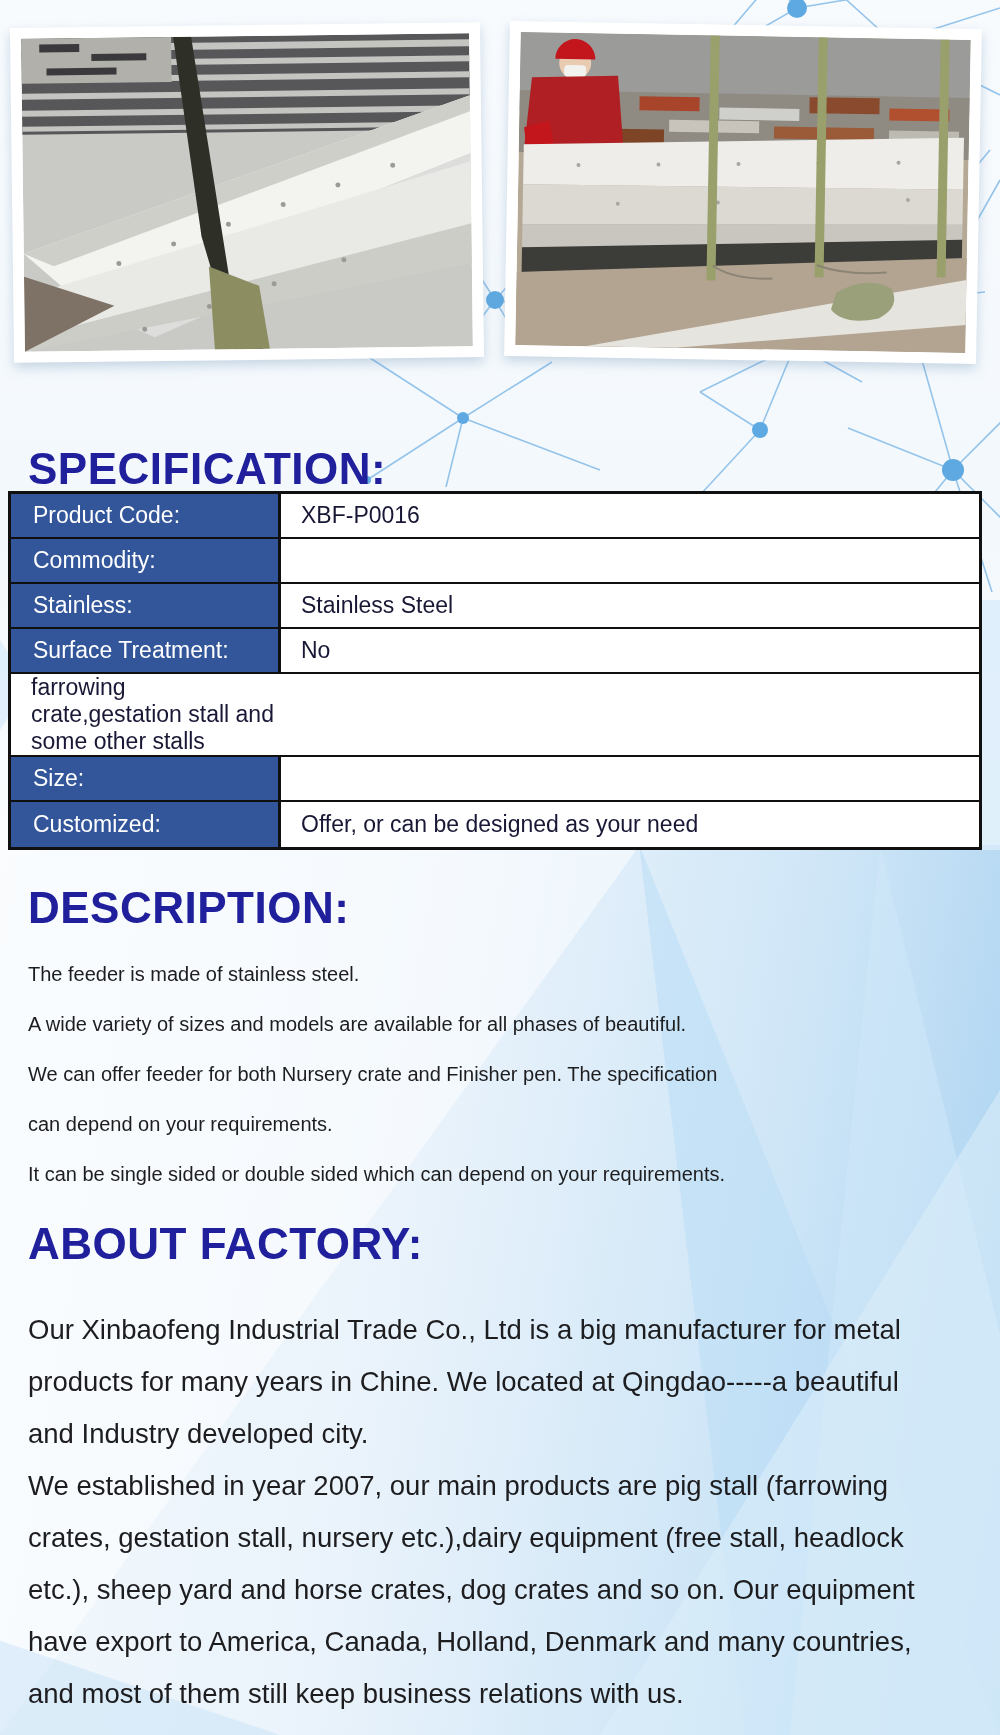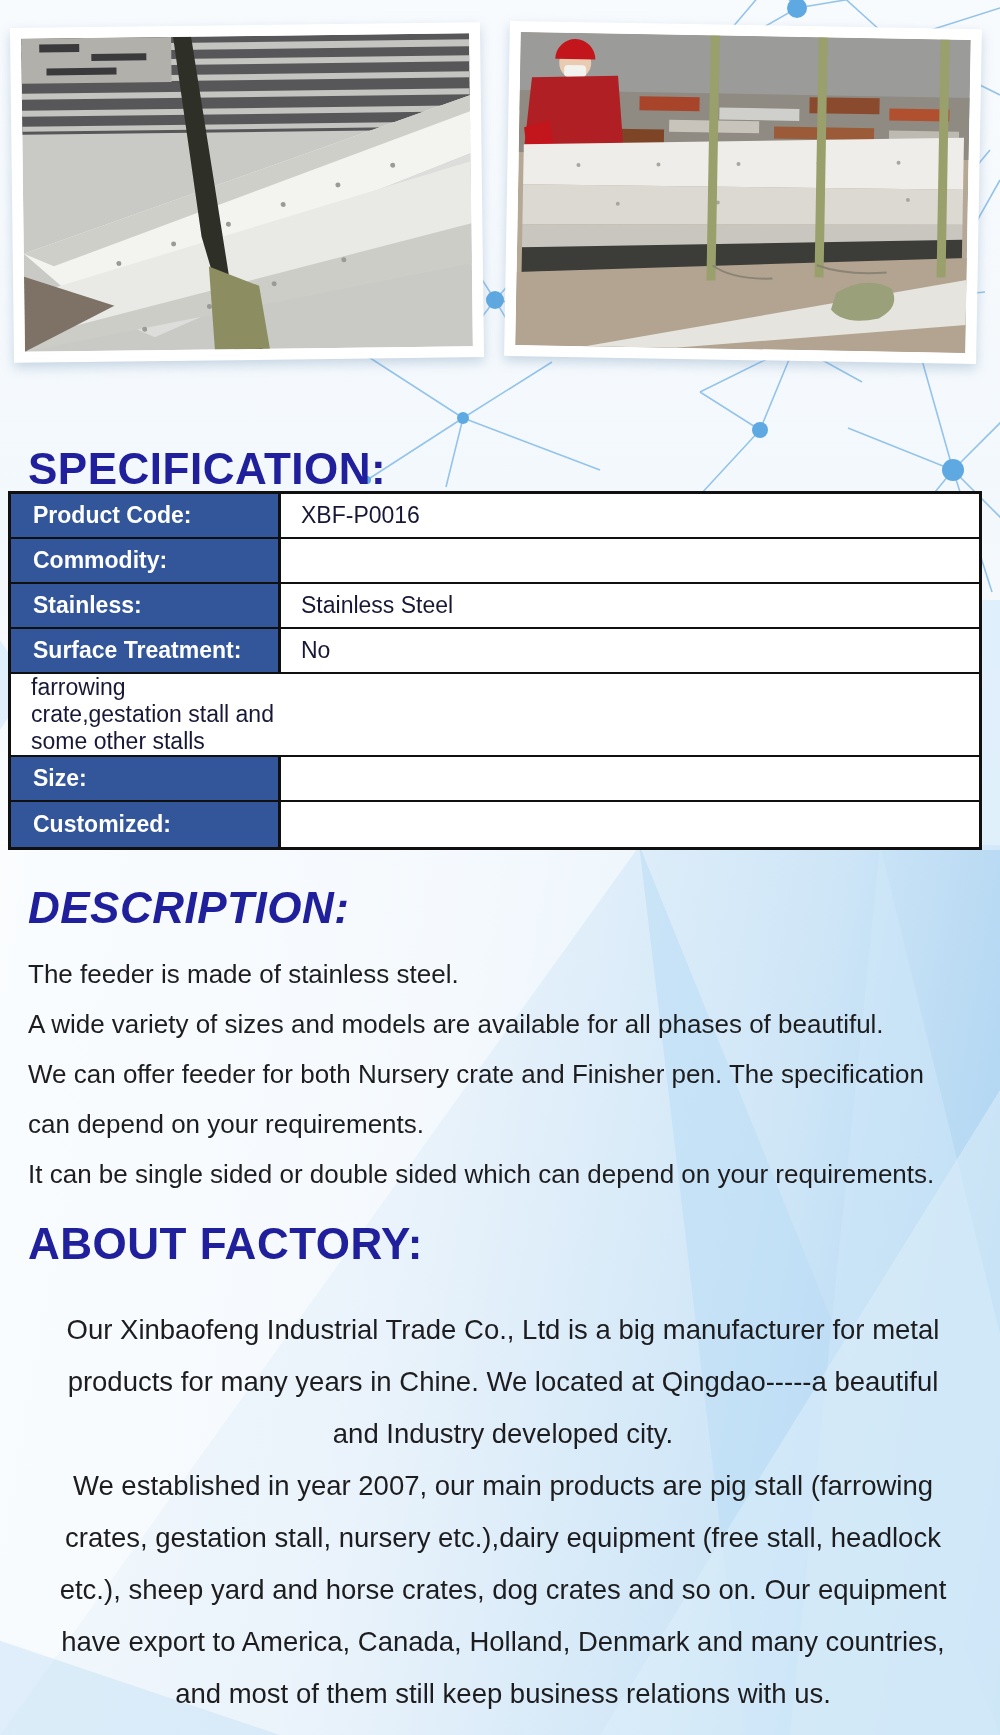--- a/index.html
+++ b/index.html
@@ -23,34 +23,34 @@
 
   
   .photo-card{position:absolute;background:#ffffff;padding:11px;box-shadow:0 5px 12px rgba(110,145,180,.35);}
   .photo-card svg{display:block;}
   .card-left{left:12px;top:25px;transform:rotate(-0.7deg);}
   .card-right{left:507px;top:25px;transform:rotate(1deg);}
 
   
   .sec-heading{position:absolute;left:28px;font-size:44px;font-weight:700;color:#20209d;letter-spacing:.5px;line-height:1;}
   .h-spec{top:421px;margin-top:26px;}
-  .h-desc{top:886px;font-style:italic;}
+  .h-desc{top:886px;}
   .h-about{top:1222px;text-align:right;}
 
   
   .spec-table{position:absolute;left:8px;top:491px;width:974px;height:359px;border:3px solid #101010;box-sizing:border-box;display:grid;grid-template-rows:repeat(7,1fr);background:#ffffff;}
   .spec-row{display:grid;grid-template-columns:270px 1fr;border-bottom:2px solid #101010;}
   .spec-row:last-child{border-bottom:none;}
-  .cell-label{background:#33569b;color:#ffffff;font-weight:700;font-size:23px;display:flex;align-items:center;padding-left:22px;border-right:3px solid #101010;}
+  .cell-label{background:#33569b;color:#ffffff;font-weight:400;font-size:23px;display:flex;align-items:center;padding-left:22px;border-right:3px solid #101010;}
   .cell-value{color:#181836;font-size:23px;display:flex;align-items:center;padding-left:20px;background:#ffffff;}
 
   
   .desc-block{position:absolute;left:28px;top:949px;width:950px;}
-  .desc-block .line{height:50px;line-height:50px;font-size:26px;color:#1d1d1f;white-space:nowrap;}
-  .about-block{position:absolute;left:28px;top:1304px;width:950px;text-align:center;}
+  .desc-block .line{height:50px;line-height:50px;font-size:20px;color:#1d1d1f;white-space:nowrap;}
+  .about-block{position:absolute;left:28px;top:1304px;width:950px;}
   .about-block .line{height:52px;line-height:52px;font-size:27.5px;color:#1d1d1f;white-space:nowrap;}
 </style>
 </head>
 <body>
 
 <div class="page">
 
   <div class="bg bg-bottom"></div>
   <div class="tri t5"></div>
   <div class="tri t1"></div>
@@ -197,20 +197,21 @@
     </div>
     <div class="spec-row">
       <div class="cell-value">farrowing crate,gestation stall and some other stalls</div>
     </div>
     <div class="spec-row">
       <div class="cell-label">Size:</div>
       <div class="cell-value"></div>
     </div>
     <div class="spec-row">
       <div class="cell-label">Customized:</div>
+      <div class="cell-value">Offer, or can be designed as your need</div>
     </div>
   </div>
 
   <div class="sec-heading h-desc">DESCRIPTION:</div>
   <div class="desc-block">
     <div class="line">The feeder is made of stainless steel.</div>
     <div class="line">A wide variety of sizes and models are available for all phases of beautiful.</div>
     <div class="line">We can offer feeder for both Nursery crate and Finisher pen. The specification</div>
     <div class="line">can depend on your requirements.</div>
     <div class="line">It can be single sided or double sided which can depend on your requirements.</div>

